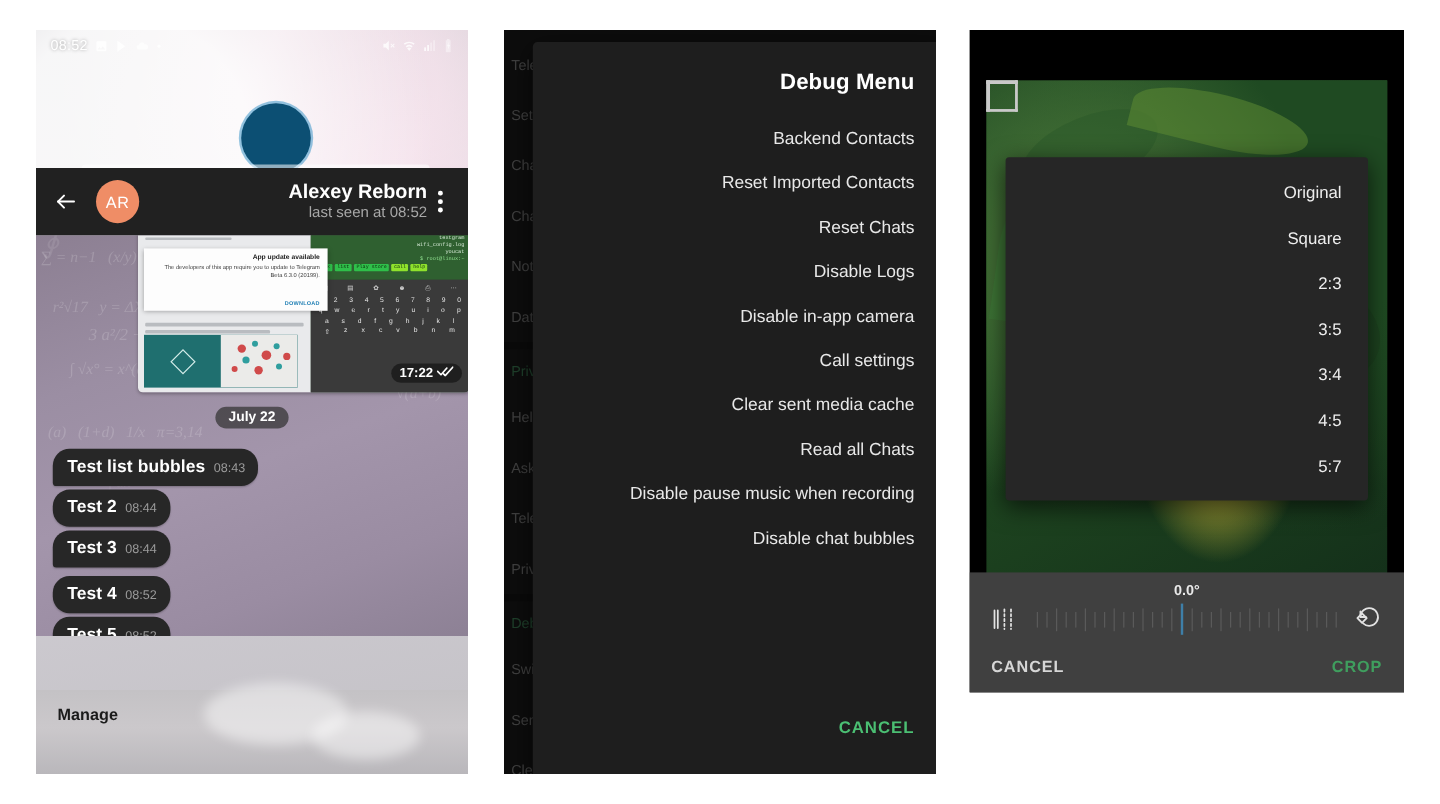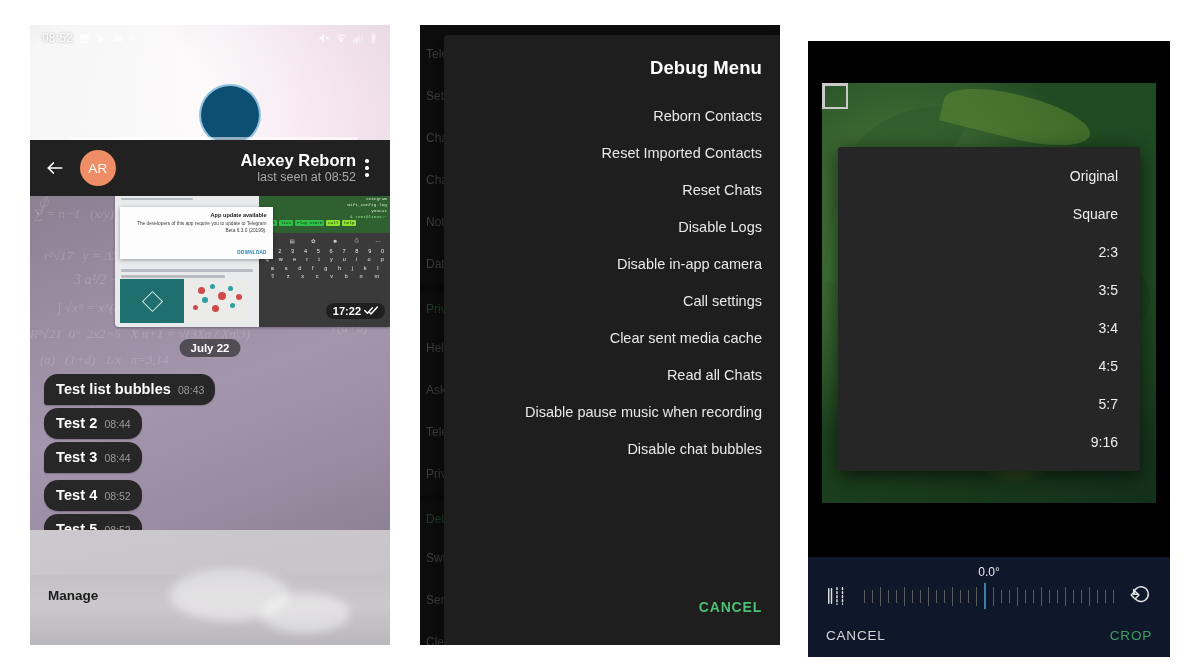--- a/index.html
+++ b/index.html
@@ -169,22 +169,22 @@
     padding:22px 0 0 0;
   }
   .p2-dlgtitle { color:#fff; font-size:18.5px; font-weight:700; padding:0 24px; margin-bottom:18px; letter-spacing:.1px; }
   .p2-items { display:flex; flex-direction:column; }
   .p2-item { color:#e8e8e8; font-size:14.5px; padding:10.5px 24px; cursor:pointer; }
   .p2-cancelrow { position:absolute; right:24px; bottom:35px; }
   .p2-cancel { color:#4bbf73; font-size:14px; font-weight:700; letter-spacing:.8px; cursor:pointer; }
 
   
   .panel3 {
-    position:absolute; left:808px; top:25px; width:362px; height:616px;
-    background:#000; overflow:hidden;margin-top:16px;
+    position:absolute; left:808px; top:25px; width:362px; height:552px;
+    background:#000; overflow:hidden;
   }
   .p3-photo {
     position:absolute; left:14px; top:42px; right:14px; height:420px;
     overflow:hidden;
     background:
       radial-gradient(ellipse at 58% 70%, #c9b63a 0 6%, rgba(201,182,58,0) 26%),
       radial-gradient(ellipse at 25% 35%, #3f6b33 0 22%, rgba(63,107,51,0) 55%),
       radial-gradient(ellipse at 78% 20%, #1f4a22 0 28%, rgba(31,74,34,0) 62%),
       linear-gradient(150deg,#214a24 0%,#2e6130 30%,#1d431f 58%,#14301a 100%);
   }
@@ -202,21 +202,21 @@
   .corner.br::after  { right:0; bottom:0; width:2.5px; height:26px; }
 
   .p3-menu {
     position:absolute; left:30px; top:106px; width:302px;
     background:#262626; border-radius:3px;
     box-shadow:0 5px 20px rgba(0,0,0,.65);
     padding:10px 0;
   }
   .p3-mi { color:#eeeeee; font-size:14px; padding:11px 22px; cursor:pointer; }
 
-  .p3-bottom { position:absolute; left:0; bottom:0; width:100%; height:100px; background:#0f172a; }
+  .p3-bottom { position:absolute; left:0; bottom:0; width:100%; height:100px; background:#404040;font-weight:bold; }
   .p3-ruler { position:absolute; left:0; top:16px; width:100%; height:46px; display:flex; align-items:center; padding:0 18px; }
   .p3-degree { position:absolute; left:50%; transform:translateX(-50%); top:8px; color:#eaeaea; font-size:12px; }
   .ticks { flex:1; height:26px; margin:0 16px; position:relative; display:flex; align-items:center; justify-content:space-between; }
   .tick { width:1px; background:#5a5a5a; height:13px; }
   .tick.tall { height:19px; }
   .tick.center { background:#3e7fa8; width:2px; height:26px; }
   .p3-actions { position:absolute; left:0; bottom:14px; width:100%; display:flex; justify-content:space-between; padding:0 18px; }
   .p3-cancel { color:#d6d6d6; font-size:13.5px; letter-spacing:.8px; cursor:pointer; }
   .p3-crop { color:#3f9e5e; font-size:13.5px; letter-spacing:.8px; cursor:pointer; }
   .icobtn { color:#e2e2e2; display:flex; align-items:center; cursor:pointer; }
@@ -304,21 +304,20 @@
     </div>
 
     <div class="p1-chatarea">
       <div class="p1-doodles">
         <span class="dd" style="left:4px; top:10px;">∑ = n−1 &nbsp; (x/y) &nbsp; ∫u du</span>
         <span class="dd" style="left:185px; top:8px;">n−2 = x/n</span>
         <span class="dd" style="left:112px; top:28px; font-size:15px;">π = 3,14 ⇒</span>
         <span class="dd" style="left:14px; top:52px;">r²√17 &nbsp; y = ΔX/ΔZ &nbsp; √(n−1 / n+5)</span>
         <span class="dd" style="left:44px; top:76px; font-size:14px;">3 a²/2 − 2b = (a+b)² &nbsp; 80 OD</span>
         <span class="dd" style="left:28px; top:104px;">∫ √x° = x^(a/b)</span>
-        <span class="dd" style="left:0px; top:130px;">R²√21 &nbsp;0° &nbsp;2x2=5 &nbsp; X n+1 = √(3Xn / Xn|3)</span>
         <span class="dd" style="left:10px; top:156px;">(a) &nbsp; (1+d) &nbsp; 1/x &nbsp; π=3,14</span>
         <span class="dd" style="left:6px; top:-10px; font-size:26px; opacity:.6;">∮</span>
         <span class="dd" style="left:250px; top:58px; font-size:20px; opacity:.55;">◠</span>
         <span class="dd" style="left:300px; top:124px;">√(a+b)</span>
         <span class="dd" style="left:165px; top:182px; opacity:.5;">∆y</span>
         <span class="dd" style="left:60px; top:198px; opacity:.5;">∫ dx</span>
       </div>
 
       <div class="p1-photo">
         <div class="ph-left">
@@ -473,21 +472,21 @@
       <div class="p2-bgrow">Privacy Policy</div>
       <div class="p2-bgrow sep green">Debug settings</div>
       <div class="p2-bgrow">Switch Backend</div>
       <div class="p2-bgrow">Send Logs</div>
       <div class="p2-bgrow">Clear Logs</div>
     </div>
 
     <div class="p2-dialog">
       <div class="p2-dlgtitle">Debug Menu</div>
       <div class="p2-items">
-        <div class="p2-item">Reborn Contacts</div>
+        <div class="p2-item">Backend Contacts</div>
         <div class="p2-item">Reset Imported Contacts</div>
         <div class="p2-item">Reset Chats</div>
         <div class="p2-item">Disable Logs</div>
         <div class="p2-item">Disable in-app camera</div>
         <div class="p2-item">Call settings</div>
         <div class="p2-item">Clear sent media cache</div>
         <div class="p2-item">Read all Chats</div>
         <div class="p2-item">Disable pause music when recording</div>
         <div class="p2-item">Disable chat bubbles</div>
       </div>
@@ -513,21 +512,20 @@
     </div>
 
     <div class="p3-menu">
       <div class="p3-mi">Original</div>
       <div class="p3-mi">Square</div>
       <div class="p3-mi">2:3</div>
       <div class="p3-mi">3:5</div>
       <div class="p3-mi">3:4</div>
       <div class="p3-mi">4:5</div>
       <div class="p3-mi">5:7</div>
-      <div class="p3-mi">9:16</div>
     </div>
 
     <div class="p3-bottom">
       <div class="p3-degree">0.0°</div>
       <div class="p3-ruler">
         <span class="icobtn">
           <svg width="22" height="22" viewBox="0 0 24 24" fill="none" stroke="#e2e2e2" stroke-width="1.6" stroke-linecap="round">
               <path d="M6 4v16M3 4v16"></path>
               <path d="M12 3v18" stroke-dasharray="2 2.4"></path>
               <path d="M18 3v18" stroke-dasharray="2 2.4"></path>

